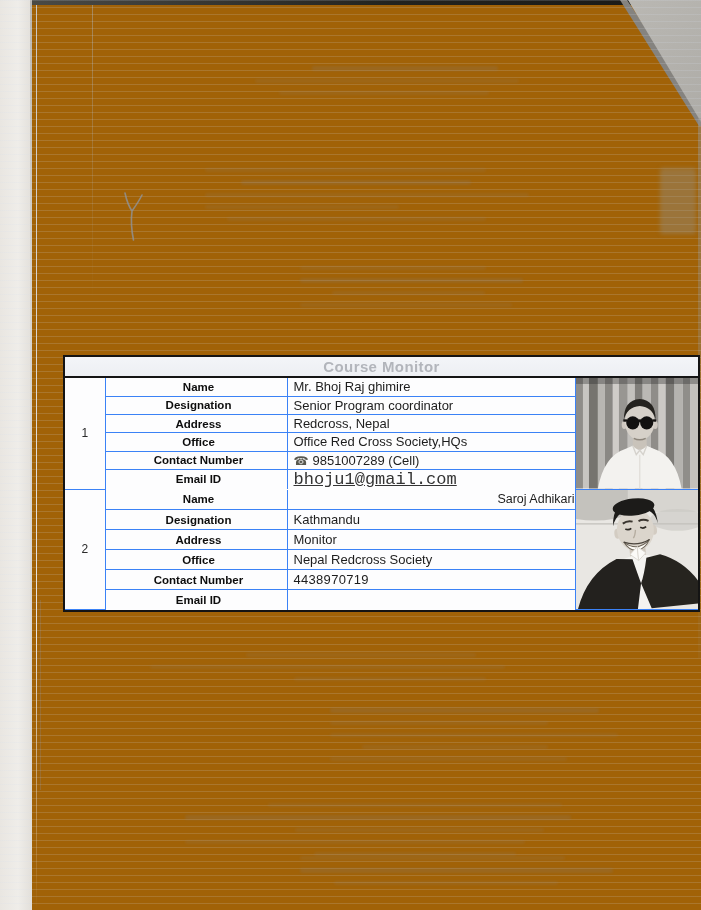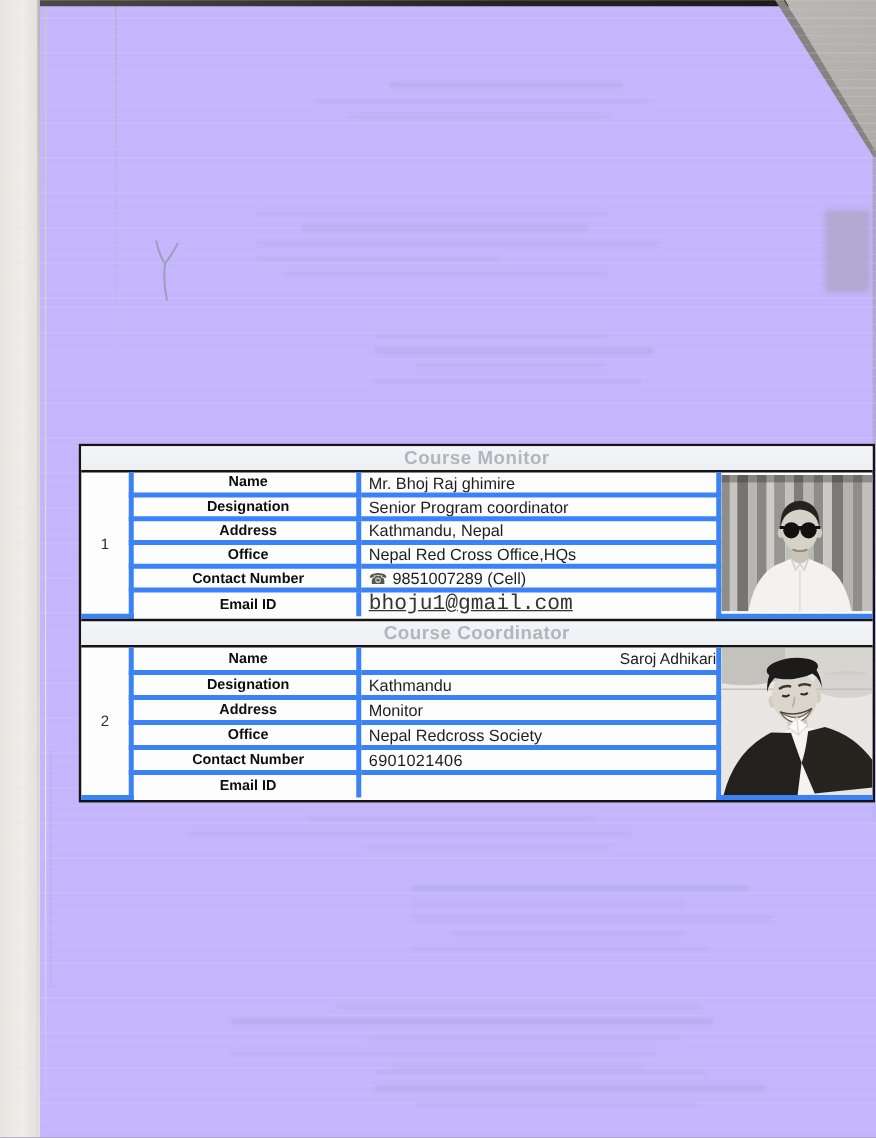--- a/index.html
+++ b/index.html
@@ -1,18 +1,18 @@
 <!DOCTYPE html>
 <html><head>
 <meta charset="utf-8">
 <style>
   html,body{margin:0;padding:0;background:#9a9894;}
   #scan{
     position:relative;width:701px;height:910px;overflow:hidden;
-    background:#c4b5fd;
+    background:#a16207;
     font-family:"Liberation Sans","DejaVu Sans",sans-serif;
     -webkit-font-smoothing:antialiased;
   }
   
   #paper-texture{
     position:absolute;inset:0;pointer-events:none;
     background:repeating-linear-gradient(180deg, rgba(214,222,236,.30) 0 1px, rgba(255,255,255,0) 1px 7px);
     opacity:.55;
   }
   
@@ -49,21 +49,21 @@
   
   #doc{position:absolute;left:63px;top:355px;width:633px;border:2px solid #141414;background:#fdfdfe;}
   .band{
     height:19px;line-height:19px;text-align:center;
     font-size:15px;font-weight:600;letter-spacing:.4px;color:#b2b5bb;
     background:linear-gradient(180deg,#f3f5f8,#edeff3);
   }
   #band1{border-bottom:2px solid #141414;}
   #band2{border-top:2px solid #141414;border-bottom:2px solid #141414;}
   table.info{border-collapse:collapse;width:100%;table-layout:fixed;}
-  table.info td{border:4px solid #3b82f6;overflow:hidden;white-space:nowrap;vertical-align:middle;}
+  table.info td{border:1px solid #3b82f6;overflow:hidden;white-space:nowrap;vertical-align:middle;}
   table.info tr:first-child td{border-top:none;}
   table.info tr:last-child td{border-bottom:none;}
   td.no-cell{border-left:none!important;text-align:center;font-size:12px;color:#2a2a2a;}
   td.photo-cell{border-right:none!important;padding:0;}
   td.lbl{font-weight:bold;font-size:11.5px;color:#0d0d0d;padding:0 0 0 5px;text-align:center;}
   td.val{font-size:13px;color:#1d1d1d;padding:0 0 0 6px;font-weight:400;}
   #t1 tr{height:18px;} #t1 tr.email-row{height:15px;}
   #t2 tr{height:20px;}
   .v-bold{font-weight:bold;font-size:12px;}
   #t2 .v-bold{font-size:12.5px;text-align:right;}
@@ -197,42 +197,41 @@
             </svg>
           </span>
         </td>
       </tr>
       <tr>
         <td class="lbl">Designation</td>
         <td class="val">Senior Program coordinator</td>
       </tr>
       <tr>
         <td class="lbl">Address</td>
-        <td class="val">Kathmandu, Nepal</td>
+        <td class="val">Redcross, Nepal</td>
       </tr>
       <tr>
         <td class="lbl">Office</td>
-        <td class="val">Nepal Red Cross Office,HQs</td>
+        <td class="val">Office Red Cross Society,HQs</td>
       </tr>
       <tr>
         <td class="lbl">Contact Number</td>
         <td class="val">
           <span class="phone-glyph">☎</span><span>9851007289 (Cell)</span>
         </td>
       </tr>
       <tr class="email-row">
         <td class="lbl">Email ID</td>
         <td class="val">
           <span class="email-link">bhoju1@gmail.com</span>
         </td>
       </tr>
     </tbody>
       </table>
 
-    <div id="band2" class="band">Course Coordinator</div>
 
     <table id="t2" class="info">
       <colgroup>
           <col style="width:40px">
           <col style="width:182px">
           <col style="width:288px">
           <col style="width:123px">
         </colgroup>
       <tbody>
           <tr>
@@ -279,21 +278,21 @@
       <tr>
         <td class="lbl">Address</td>
         <td class="val">Monitor</td>
       </tr>
       <tr>
         <td class="lbl">Office</td>
         <td class="val">Nepal Redcross Society</td>
       </tr>
       <tr>
         <td class="lbl">Contact Number</td>
-        <td class="val v-contact2">6901021406</td>
+        <td class="val v-contact2">4438970719</td>
       </tr>
       <tr>
         <td class="lbl">Email ID</td>
         <td class="val"></td>
       </tr>
     </tbody>
       </table>
 
   </div>
 </div>

